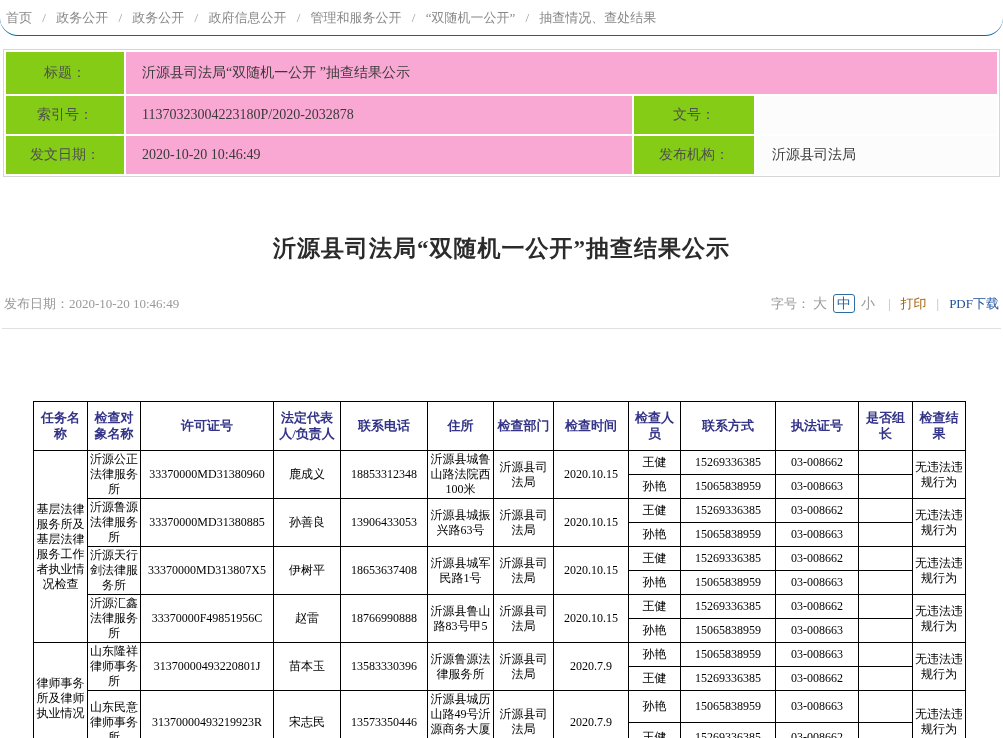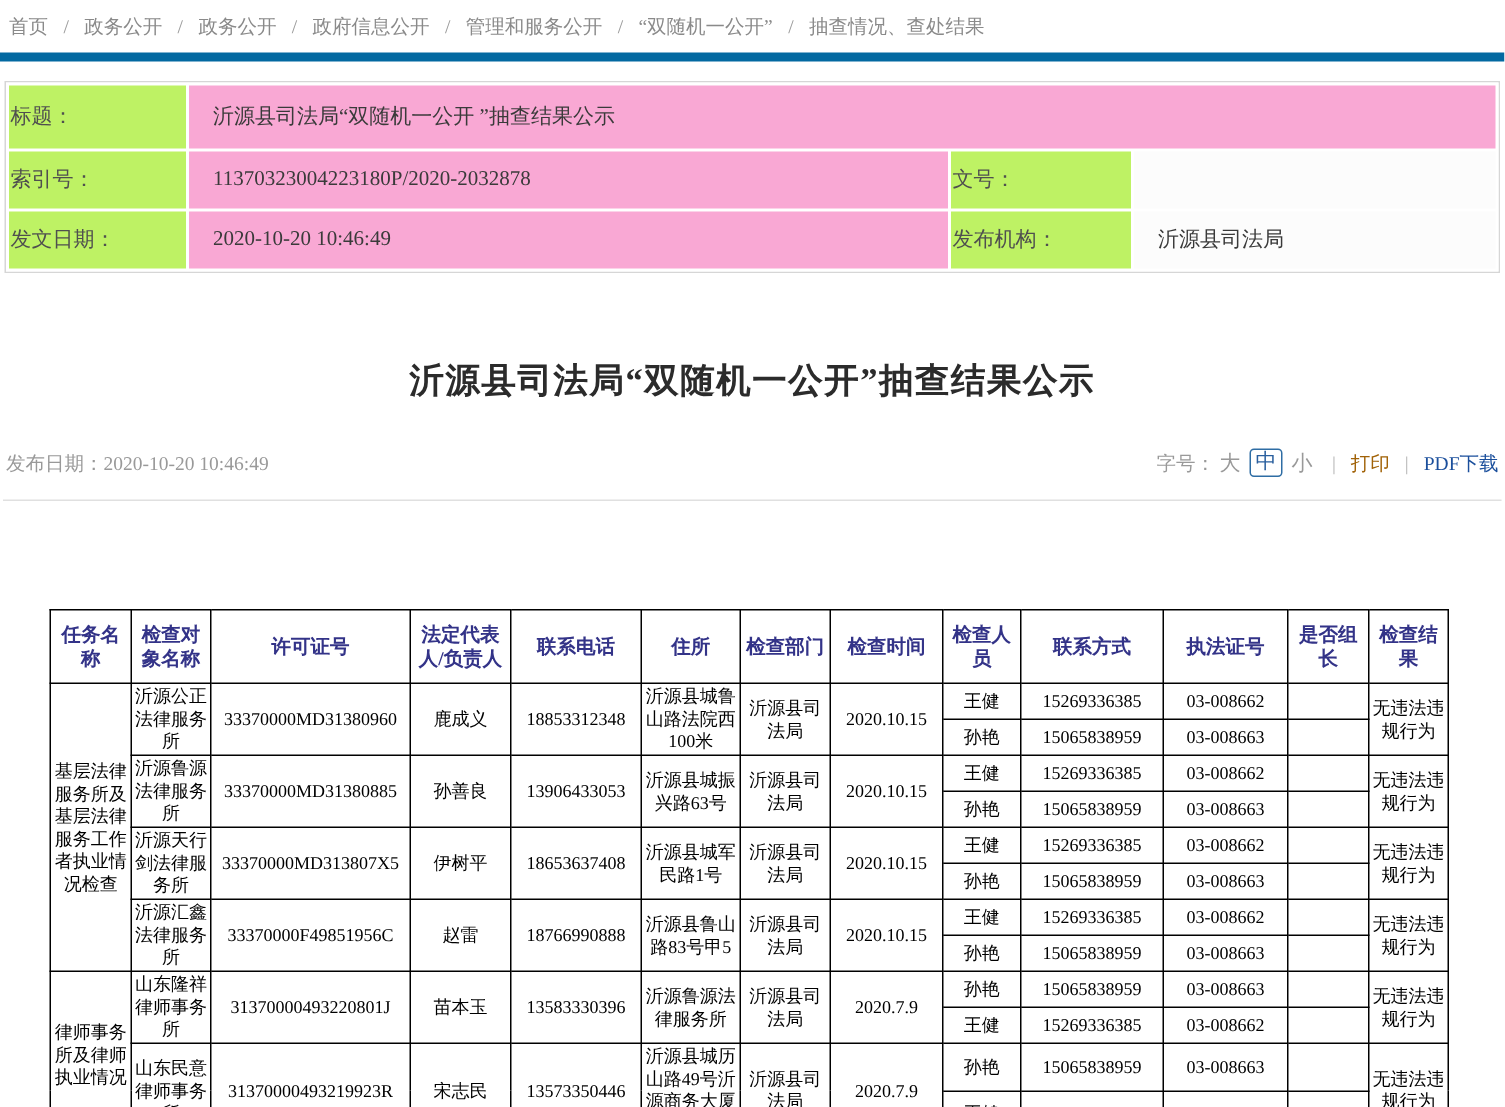--- a/index.html
+++ b/index.html
@@ -6,30 +6,30 @@
   body{
     width:1003px;height:738px;overflow:hidden;background:#fff;
     font-family:"Liberation Serif","DejaVu Serif",serif;
     -webkit-font-smoothing:none;
   }
   #page{position:relative;width:1003px;height:738px;background:#fff;}
 
   
   .breadcrumb{
     padding:9px 6px 8px 6px;font-size:13px;color:#8a8a8a;
-    border-bottom:6px solid #0369a1;white-space:nowrap;
+    border-bottom:1px solid #0369a1;white-space:nowrap;border-radius:18px;
   }
   .breadcrumb .crumb{color:#8a8a8a;text-decoration:none;cursor:pointer;}
   .breadcrumb .sep{margin:0 7px;color:#9a9a9a;}
 
   
   .meta-wrap{margin:13px 3px 0 3px;border:1px solid #d6d6d6;}
   table.meta{width:100%;border-collapse:separate;border-spacing:2px;background:#fff;}
   table.meta td{font-size:14px;color:#3a3a3a;}
-  table.meta td.lbl{background:#bef264;color:#4f4f4f;width:116px;text-align:left;height:36px;}
+  table.meta td.lbl{background:#84cc16;color:#4f4f4f;width:116px;text-align:center;height:36px;}
   table.meta td.lbl2{width:118px;}
   table.meta td.val{background:#f9a8d4;padding:0 0 0 16px;}
   table.meta td.val2{background:#fcfcfc;padding:0 0 0 16px;width:225px;}
   table.meta tr.trow td{height:40px;}
 
   
   .art-title{
     margin:56px 10px 0 10px;text-align:center;
     font-size:23px;font-weight:bold;color:#2b2b2b;letter-spacing:1px;
   }

